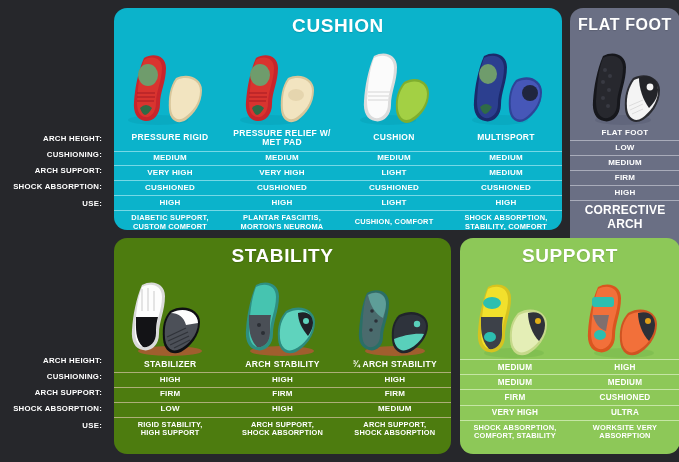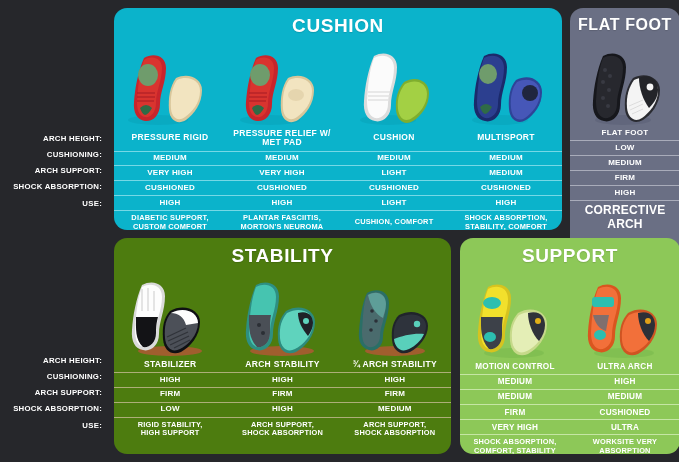--- a/index.html
+++ b/index.html
@@ -384,24 +384,20 @@
           <path d="M52 34 C66 26 81 33 81 45 C81 59 71 70 62 75 C53 79 45 74 44 62 C43 49 46 41 52 34 Z" fill="#cf5422"></path>
           <path d="M53 36 C66 29 79 35 79 46 C79 58 69 68 61 72 C53 76 47 71 46 61 C45 49 48 42 53 36 Z" fill="#f2703a"></path>
           <path d="M62 34 C74 31 79 38 79 46 C79 51 77 57 73 62 C66 55 62 43 62 34 Z" fill="#2d3037"></path>
           <circle cx="72" cy="42" r="3" fill="#e2a018"></circle>
         </svg>
       </div>
     </div>
 
     <table class="tbl">
       <tbody>
-          <tr class="hdr">
-        <td>MOTION CONTROL</td>
-        <td>ULTRA ARCH</td>
-      </tr>
       <tr>
         <td>MEDIUM</td>
         <td>HIGH</td>
       </tr>
       <tr>
         <td>MEDIUM</td>
         <td>MEDIUM</td>
       </tr>
       <tr>
         <td>FIRM</td>

